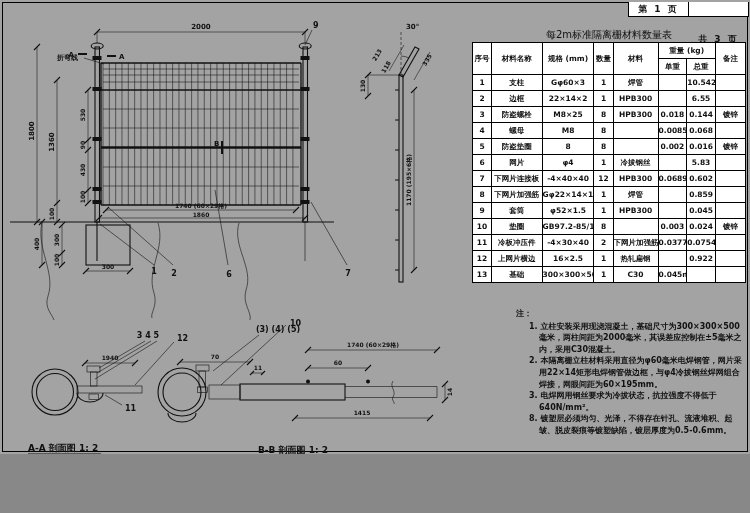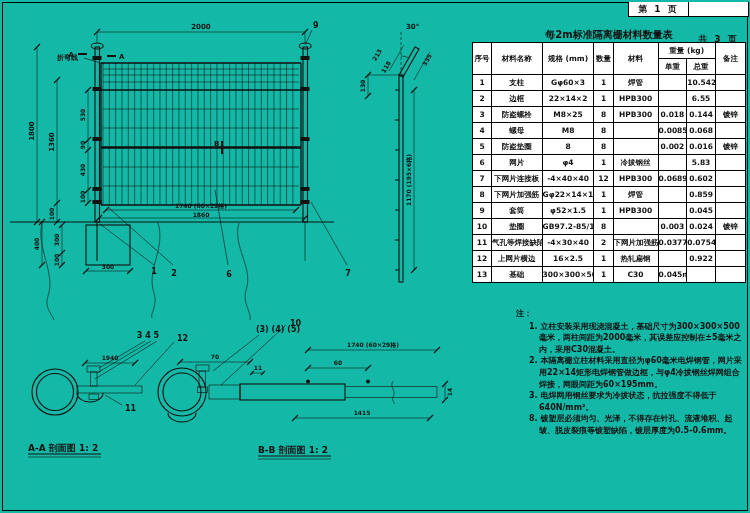--- a/index.html
+++ b/index.html
@@ -1,27 +1,27 @@
 <!DOCTYPE html>
 <html><head>
 <meta charset="utf-8">
 <style>
   html,body{margin:0;padding:0;background:#888;}
-  #sheet{position:relative;width:750px;height:513px;background:#14b8a6;overflow:hidden;
+  #sheet{position:relative;width:750px;height:454px;background:#a3a3a3;overflow:hidden;
          font-family:"DejaVu Sans","Liberation Sans",sans-serif;color:#111;}
   #frame{position:absolute;left:2px;top:2px;right:2px;bottom:2px;border:1.5px solid #000;}
   
   #pagestrip{position:absolute;top:2px;left:628px;width:119px;height:14px;display:flex;
              border:1px solid #000;border-top:none;background:#fff;}
   #pagestrip .cell{flex:1;border-right:1px solid #000;display:flex;align-items:center;justify-content:center;
                    font-size:9px;font-weight:bold;letter-spacing:2px;}
   #pagestrip .cell:last-child{border-right:none;margin-top:37px;}
   
   #tbl-title{position:absolute;left:472px;top:28px;width:274px;text-align:center;
-             font-size:10px;font-weight:bold;}
+             font-size:10px;font-weight:normal;}
   #mat-table{position:absolute;left:472px;top:42px;width:274px;border-collapse:collapse;
              table-layout:fixed;background:#fff;}
   #mat-table th,#mat-table td{border:1px solid #000;font-size:7.5px;font-weight:bold;
              text-align:center;padding:0;height:15px;overflow:hidden;white-space:nowrap;}
   
   #notes{position:absolute;left:516px;top:308px;width:230px;font-size:8px;font-weight:bold;line-height:1.45;}
   #notes .hd{margin:0 0 1px 0;}
   #notes ol{margin:0;padding:0 0 0 13px;list-style:none;}
   #notes li{text-indent:-10px;padding-left:10px;margin:0;}
   svg{position:absolute;overflow:visible;}
@@ -473,21 +473,21 @@
           <td>垫圈</td>
           <td>GB97.2-85/10</td>
           <td>8</td>
           <td></td>
           <td>0.003</td>
           <td>0.024</td>
           <td>镀锌</td>
         </tr>
         <tr>
           <td>11</td>
-          <td>气孔等焊接缺陷</td>
+          <td>冷板冲压件</td>
           <td>-4×30×40</td>
           <td>2</td>
           <td>下网片加强筋</td>
           <td>0.0377</td>
           <td>0.0754</td>
           <td></td>
         </tr>
         <tr>
           <td>12</td>
           <td>上网片横边</td>

